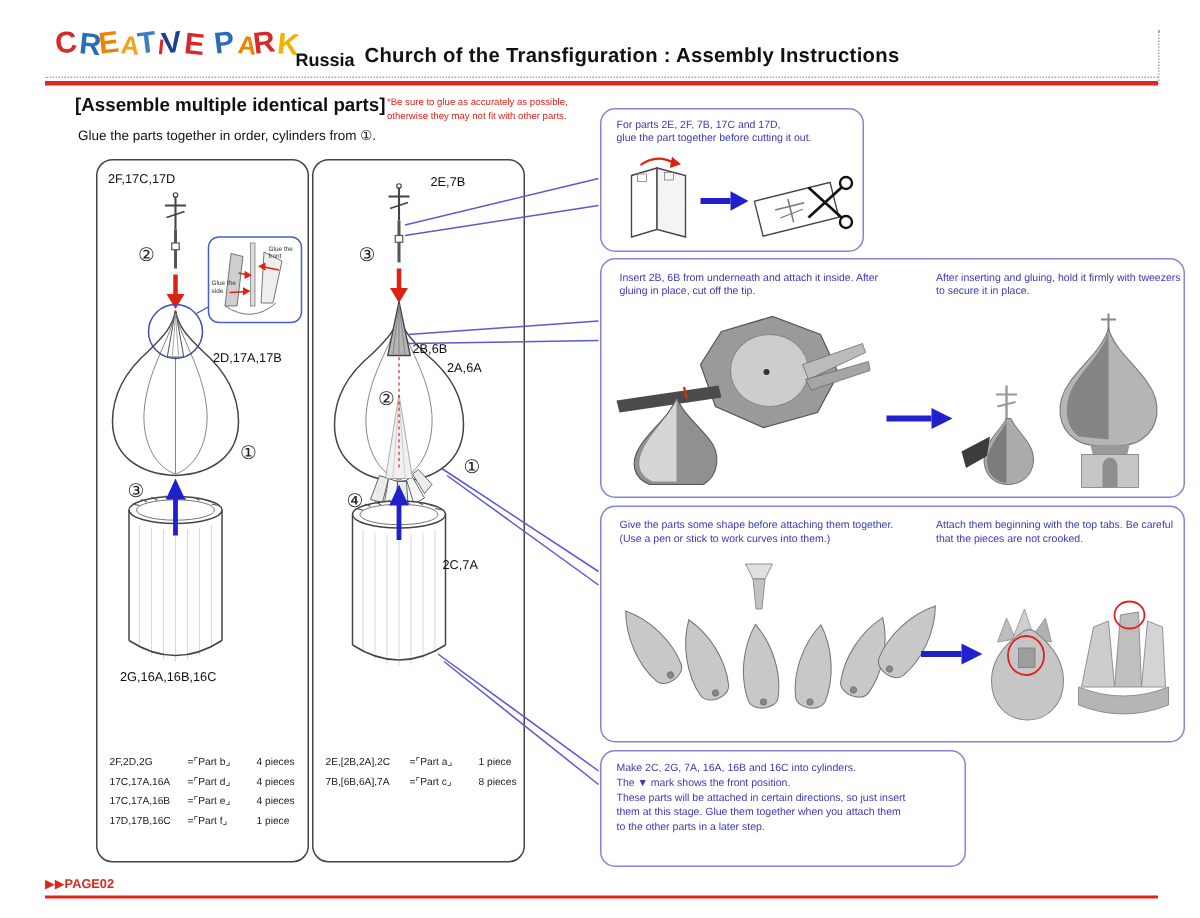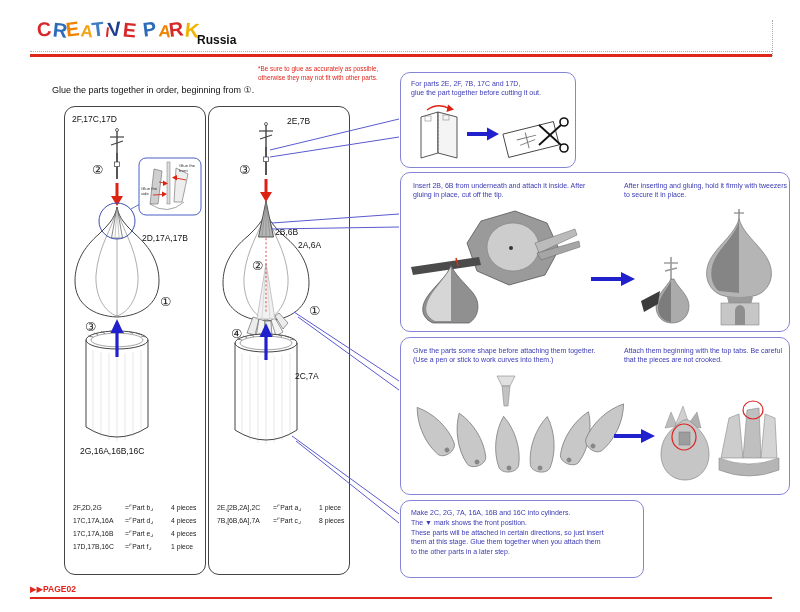--- a/index.html
+++ b/index.html
@@ -50,29 +50,31 @@
 </style>
 </head>
 <body>
 
 <div id="page">
 
   <div id="logo">
     <span style="color: rgb(215, 40, 42);">C</span><span style="color: rgb(43, 107, 184);">R</span><span style="color: rgb(239, 130, 0);">E</span><span style="color: rgb(240, 165, 25);">A</span><span style="color: rgb(63, 127, 193);">T</span><span style="color: rgb(215, 40, 42);">I</span><span style="color: rgb(29, 62, 143);">V</span><span style="color: rgb(215, 40, 42);">E</span><span style="color: rgb(43, 107, 184);">P</span><span style="color: rgb(239, 130, 0);">A</span><span style="color: rgb(215, 40, 42);">R</span><span style="color: rgb(240, 180, 0);">K</span>
   </div>
   <div id="hdr-country">Russia</div>
+  <div id="hdr-title">Church of the Transfiguration : Assembly Instructions</div>
   <div class="dotline" style="top:51px"></div>
   <div id="redbar"></div>
   <div id="hdr-perf"></div>
 
+  <div id="intro-heading">[Assemble multiple identical parts]</div>
   <div id="intro-warning">
     <div class="warnline">*Be sure to glue as accurately as possible,</div>
     <div class="warnline">otherwise they may not fit with other parts.</div>
   </div>
-  <div id="intro-sub">Glue the parts together in order, beginning from ①.</div>
+  <div id="intro-sub">Glue the parts together in order, cylinders from ①.</div>
 
   <div id="panel-left" class="panel">
     <svg class="psvg" width="140" height="467" viewBox="0 0 140 467">
 
       <g>
         <path d="M52,100 C50,112 42,119 34,127 C18,141 10,156 10,174 C10,197 28,209 52,210 C76,209 94,197 94,174 C94,156 86,141 70,127 C62,119 54,112 52,100 Z" fill="#fff" stroke="#444" stroke-width="1"></path>
         <path d="M52,102 C47,122 33,140 31,168 C30,190 40,205 52,209" fill="none" stroke="#777" stroke-width="0.6"></path>
         <path d="M52,102 C57,122 71,140 73,168 C74,190 64,205 52,209" fill="none" stroke="#777" stroke-width="0.6"></path>
         <line x1="52" y1="102" x2="52" y2="209" stroke="#777" stroke-width="0.6"></line>
       </g>

